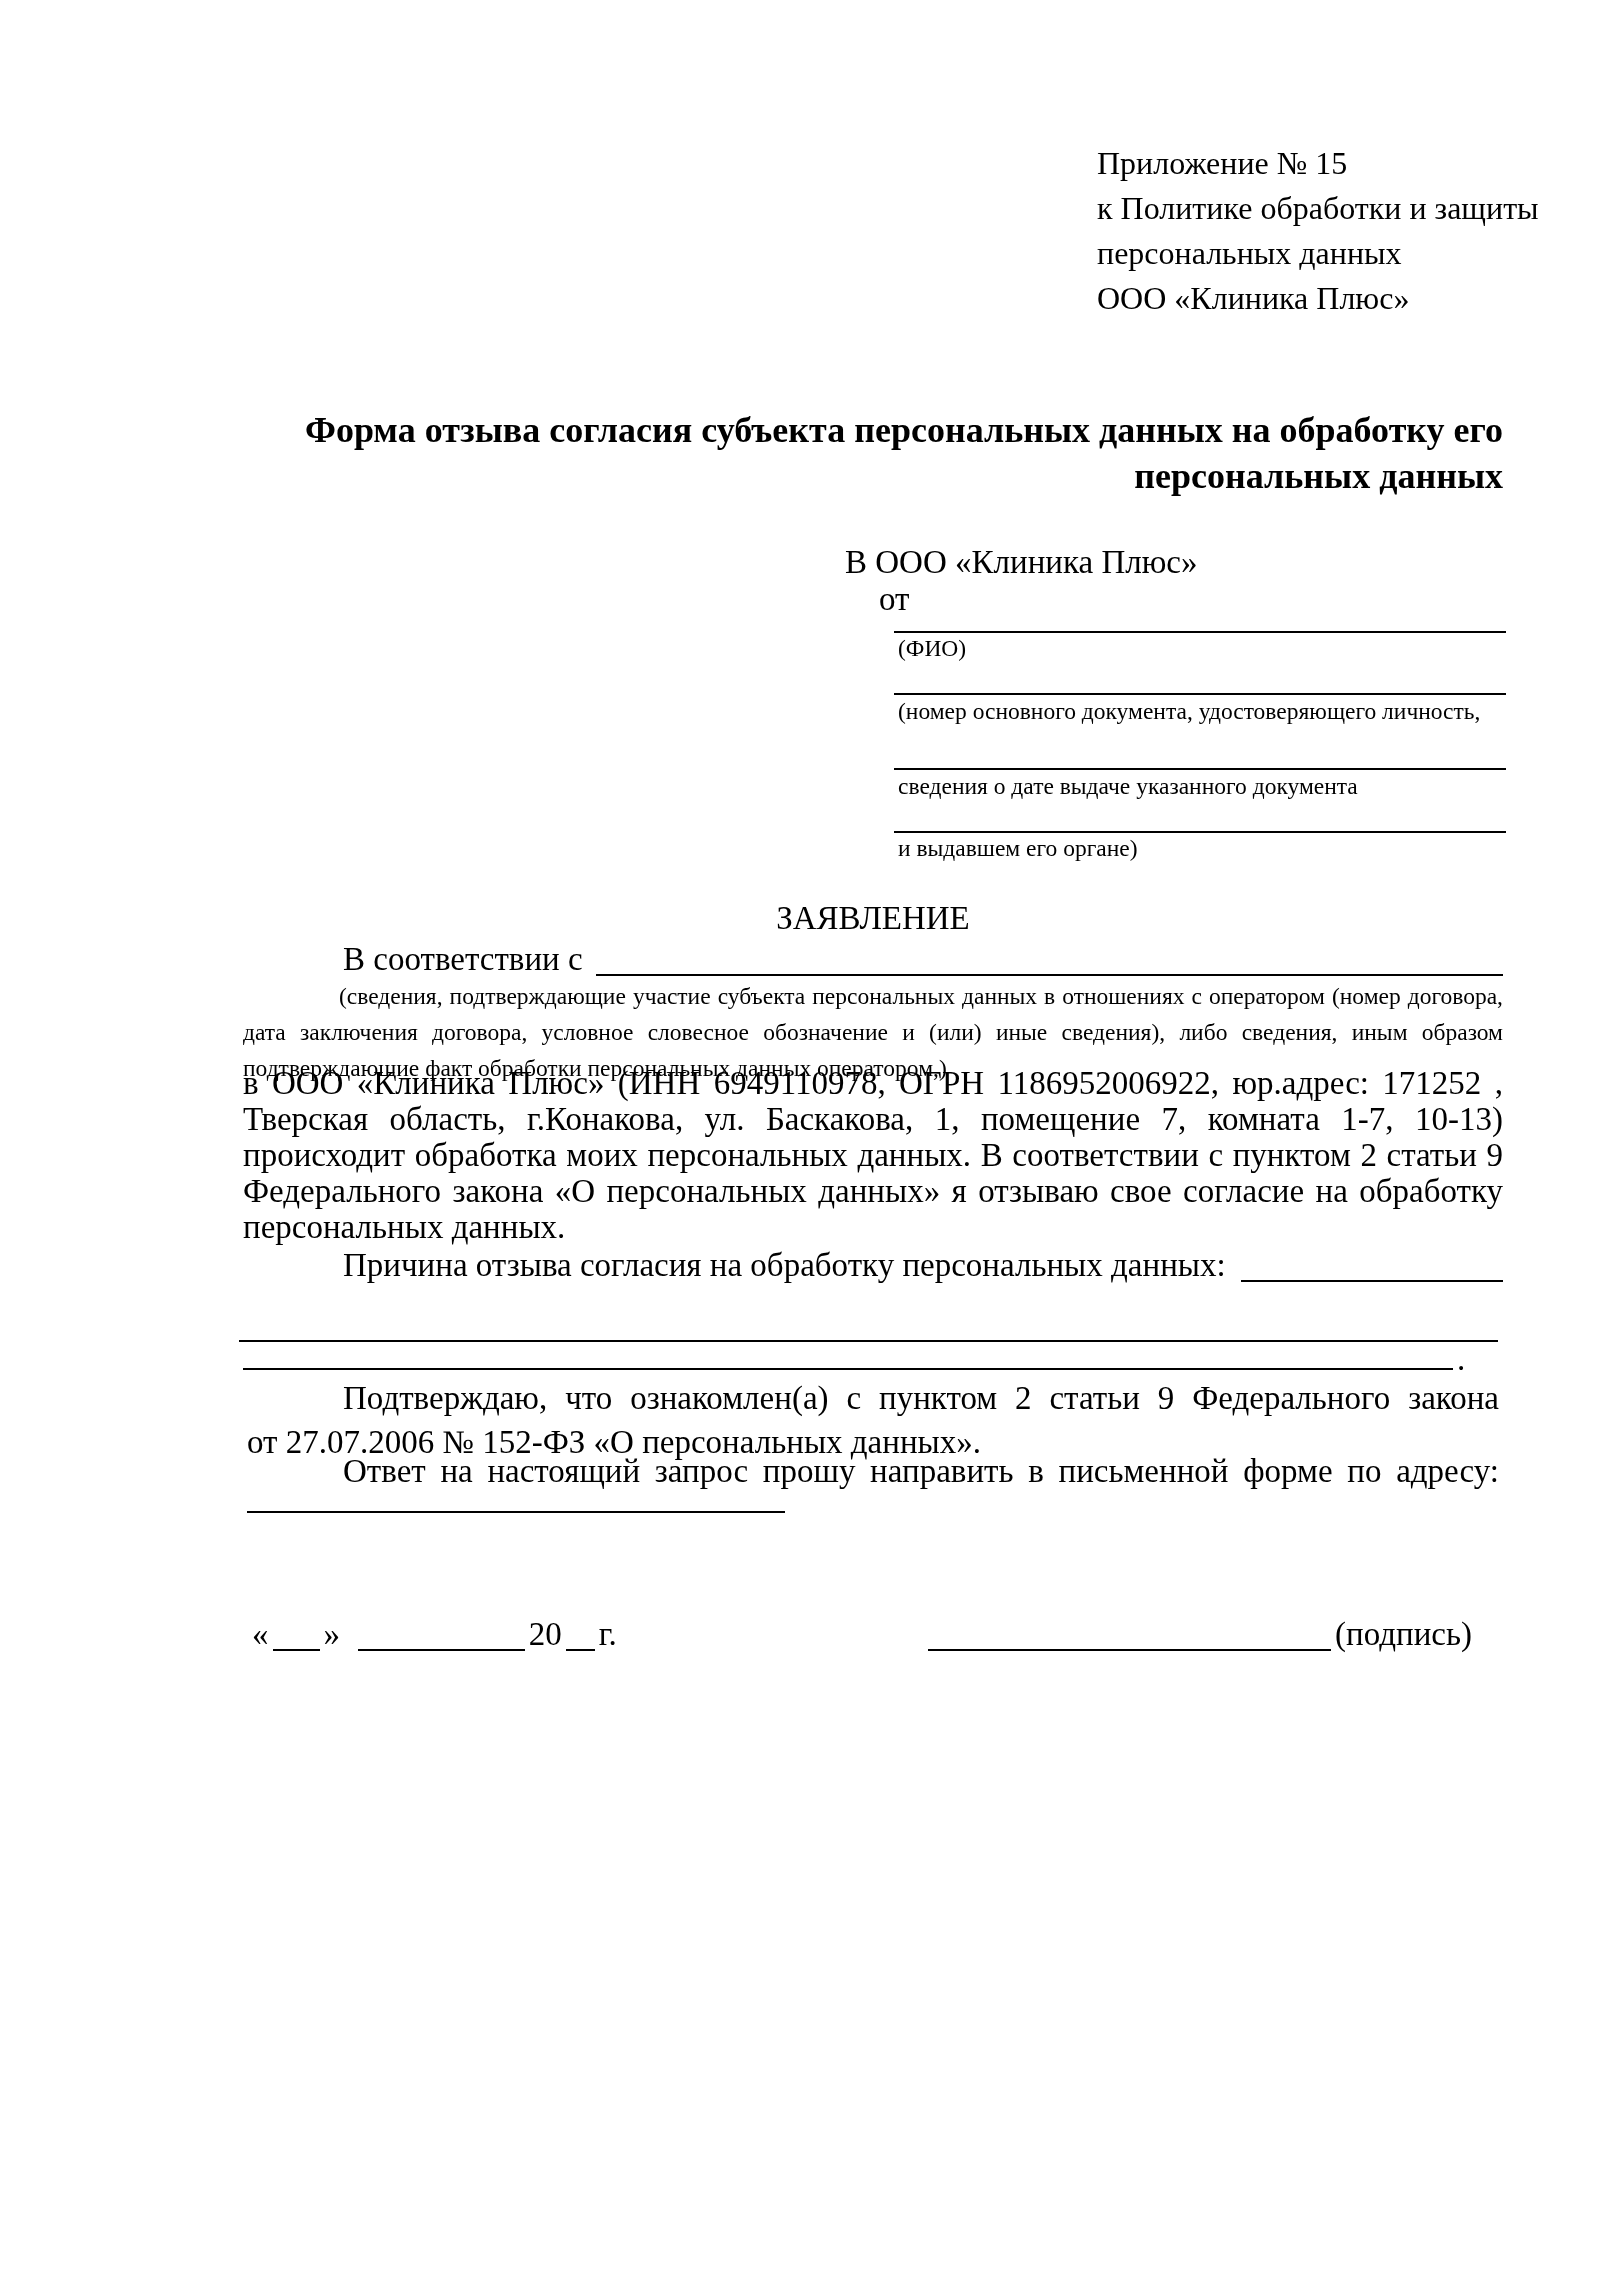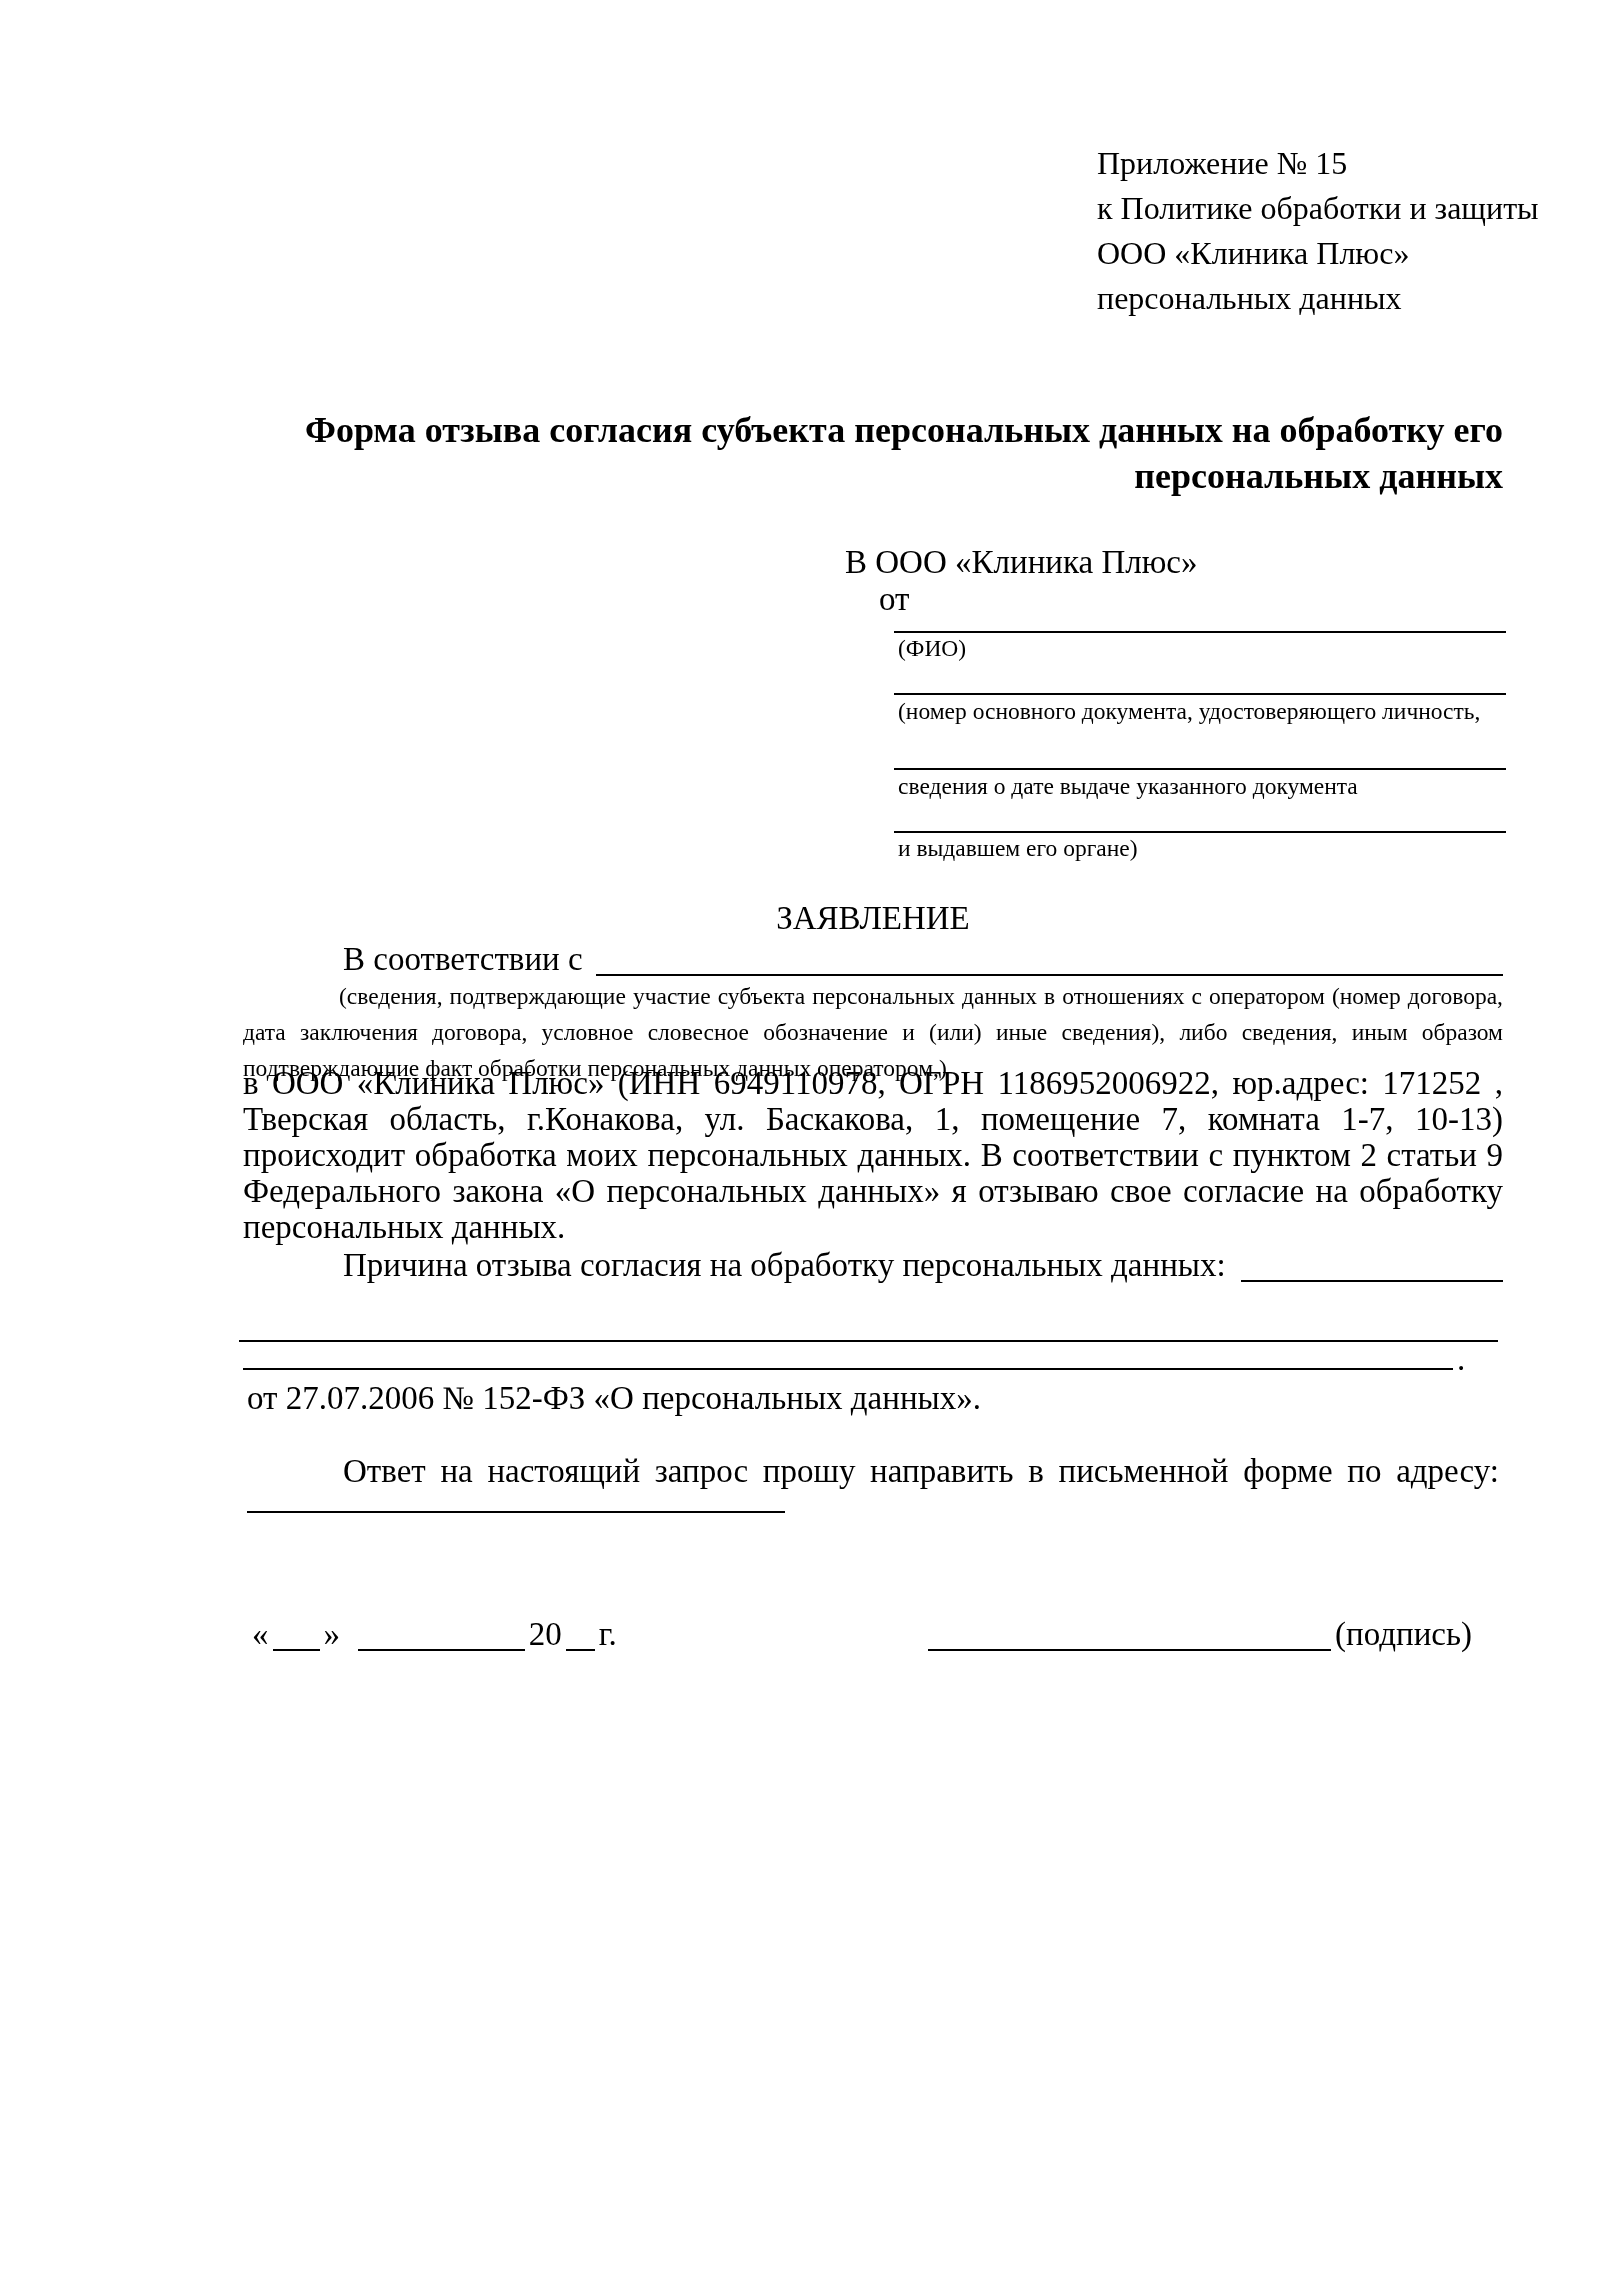--- a/index.html
+++ b/index.html
@@ -37,22 +37,22 @@
   .indent { text-indent:96px; }
 </style>
 </head>
 <body>
 
 <div class="page">
 
   <div class="abs hdr" style="left:1081px; top:129px;">
     <div>Приложение № 15</div>
     <div>к Политике обработки и защиты</div>
+    <div>персональных данных</div>
     <div>ООО «Клиника Плюс»</div>
-    <div>персональных данных</div>
   </div>
 
   <div class="abs doc-title" style="left:231px; top:395px; width:1268px;">Форма отзыва согласия субъекта персональных данных на обработку его персональных данных</div>
 
   <div class="abs body-text" style="left:833px; top:532px;">В ООО «Клиника Плюс»</div>
   <div class="abs body-text" style="left:867px; top:569px;">от</div>
 
   <div class="abs rule" style="left:886px; top:615px; width:612px;"></div>
   <div class="abs caption" style="left:886px; top:623px; width:612px;">(ФИО)</div>
 
@@ -81,20 +81,21 @@
     <span class="fill" style="margin-left:11.8px;"></span>
   </div>
 
   <div class="abs rule" style="left:231px; top:1324px; width:1259px;"></div>
   <div class="abs row body-text" style="left:231px; top:1325px; width:1268px;">
     <span class="blank" style="width:1210px; top:0;"></span>
       <span>.</span>
   </div>
 
   <div class="abs body-text" style="left:231px; top:1364px; width:1268px;">
+    <div class="just-force indent">Подтверждаю, что ознакомлен(а) с пунктом 2 статьи 9 Федерального закона</div>
     <div>от 27.07.2006 № 152-ФЗ «О персональных данных».</div>
   </div>
 
   <div class="abs body-text" style="left:231px; top:1437px; width:1268px;">
     <div class="just-force indent">Ответ на настоящий запрос прошу направить в письменной форме по адресу:</div>
     <div class="row">
       <span class="blank" style="width:538px;"></span>
     </div>
   </div>
 

